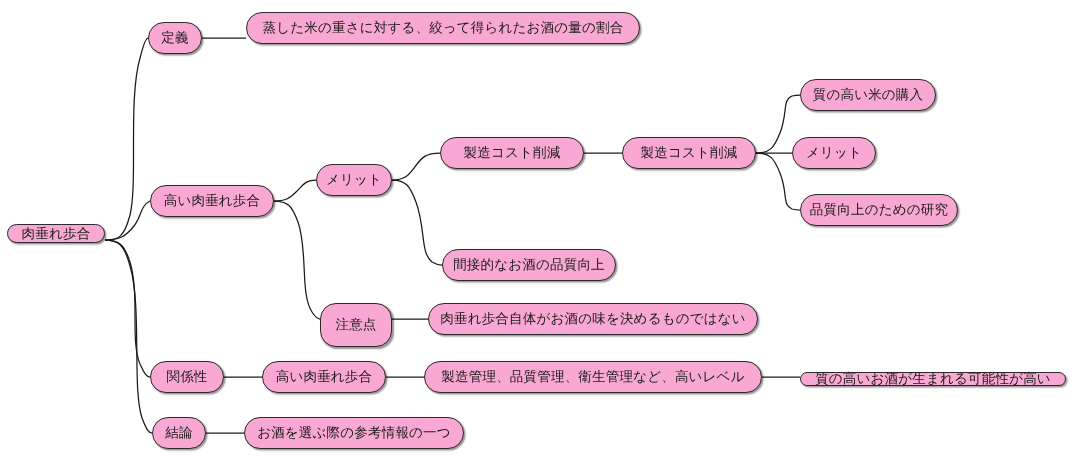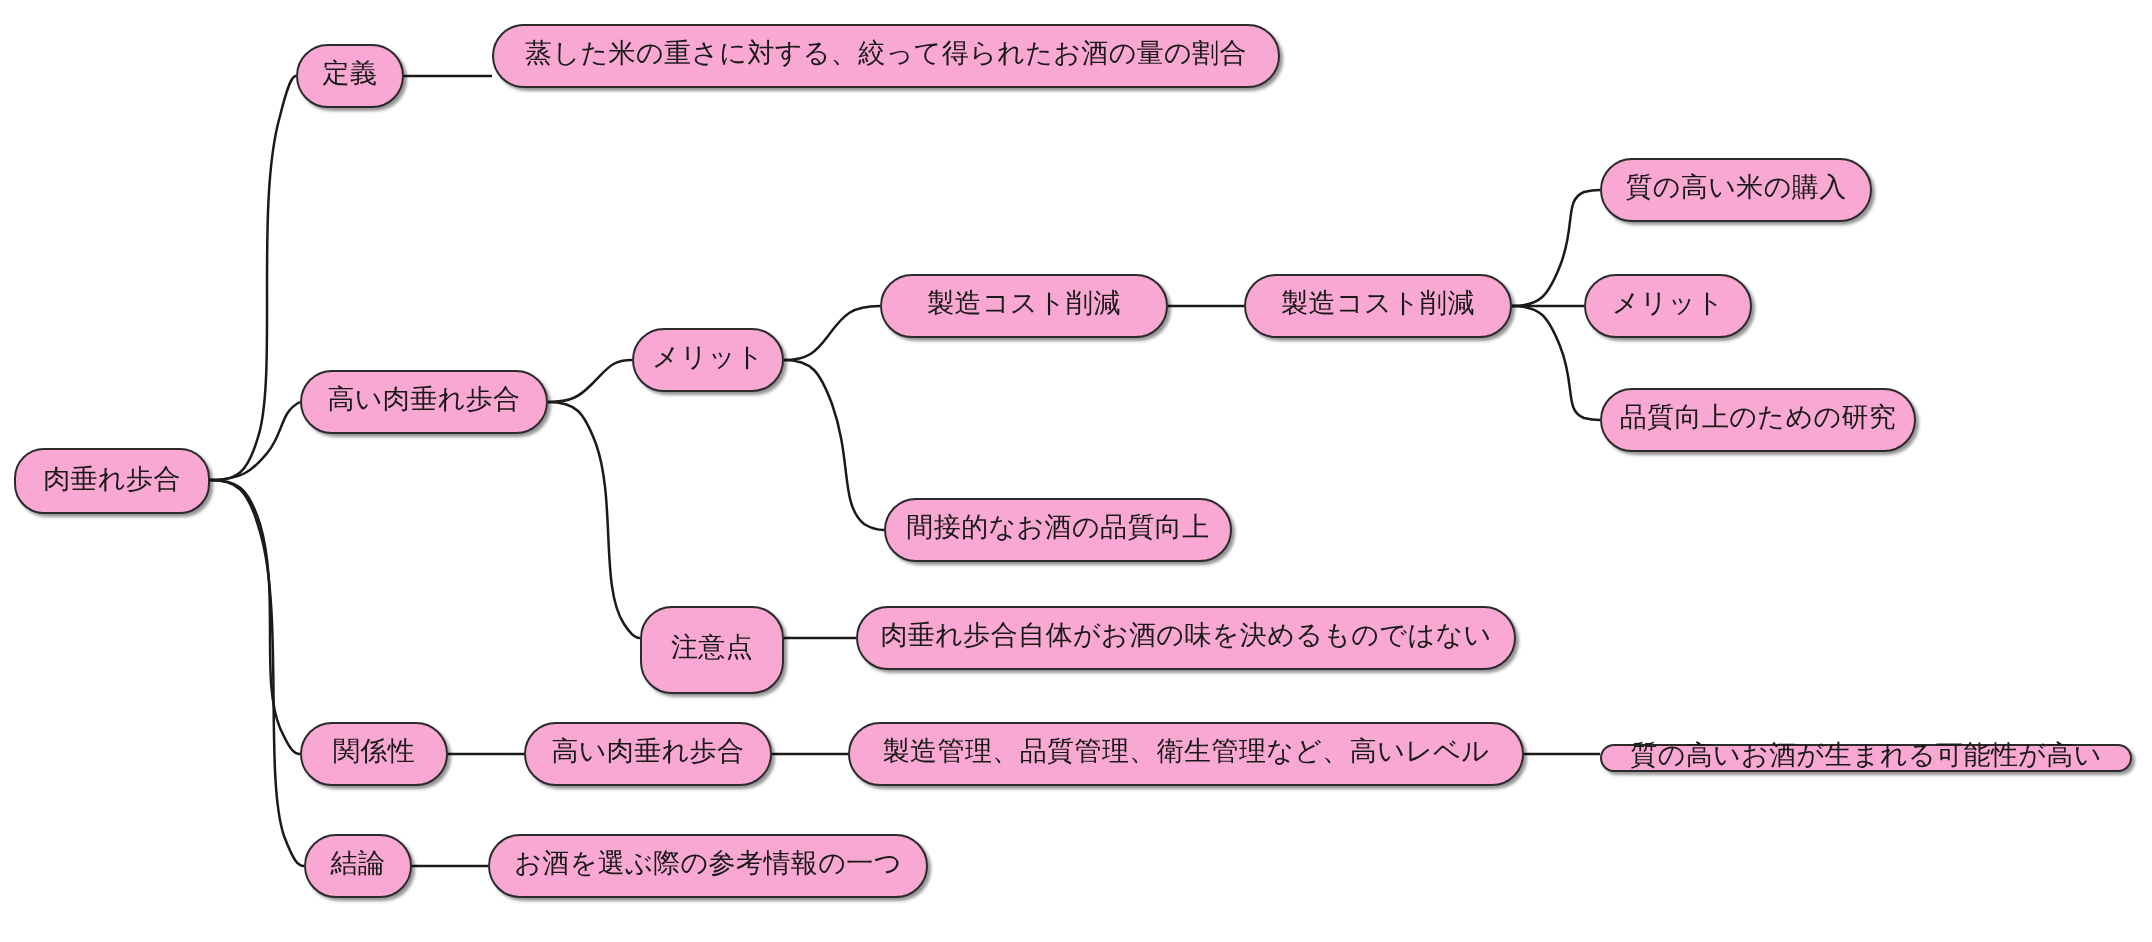--- a/index.html
+++ b/index.html
@@ -73,21 +73,21 @@
       <path d="M392,319 L428,319"></path>
 
       <path d="M224,377 L262,377"></path>
       <path d="M386,377 L424,377"></path>
       <path d="M762,377 L800,377"></path>
 
       <path d="M206,433 L244,433"></path>
     </g>
   </svg>
 
-  <div class="node root" style="left:7px; top:224px; width:98px; height:33px;">
+  <div class="node root" style="left:7px; top:224px; width:98px; height:19px;">
     <span>肉垂れ歩合</span>
   </div>
 
   <div class="node" style="left:148px; top:22px; width:54px; height:32px;">
     <span>定義</span>
   </div>
 
   <div class="node" style="left:246px; top:12px; width:394px; height:32px;align-items:center;">
     <span>蒸した米の重さに対する、絞って得られたお酒の量の割合</span>
   </div>

